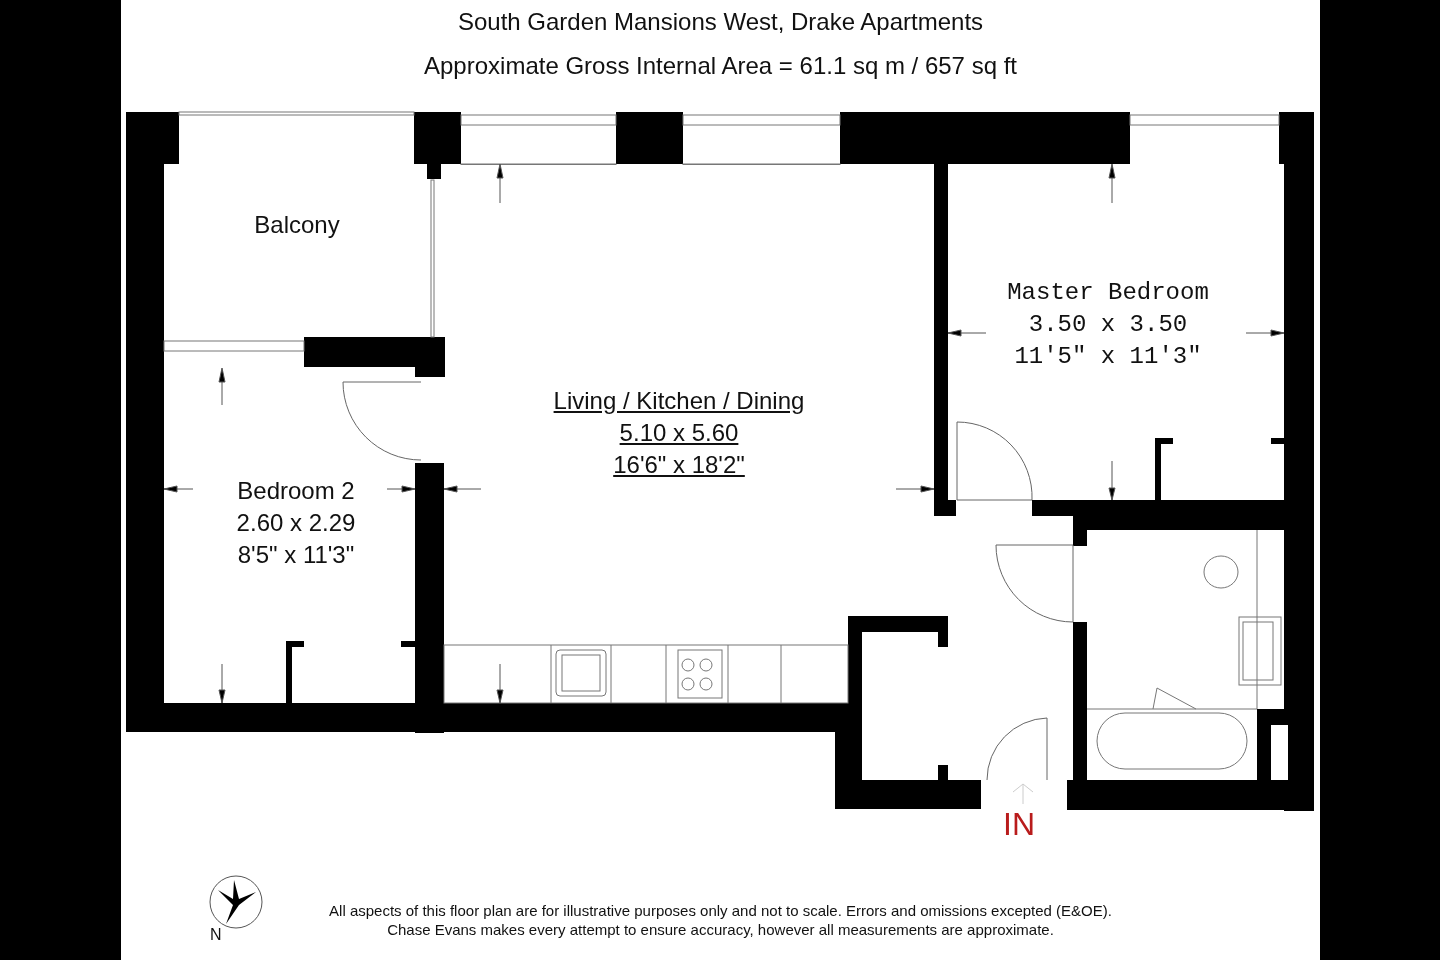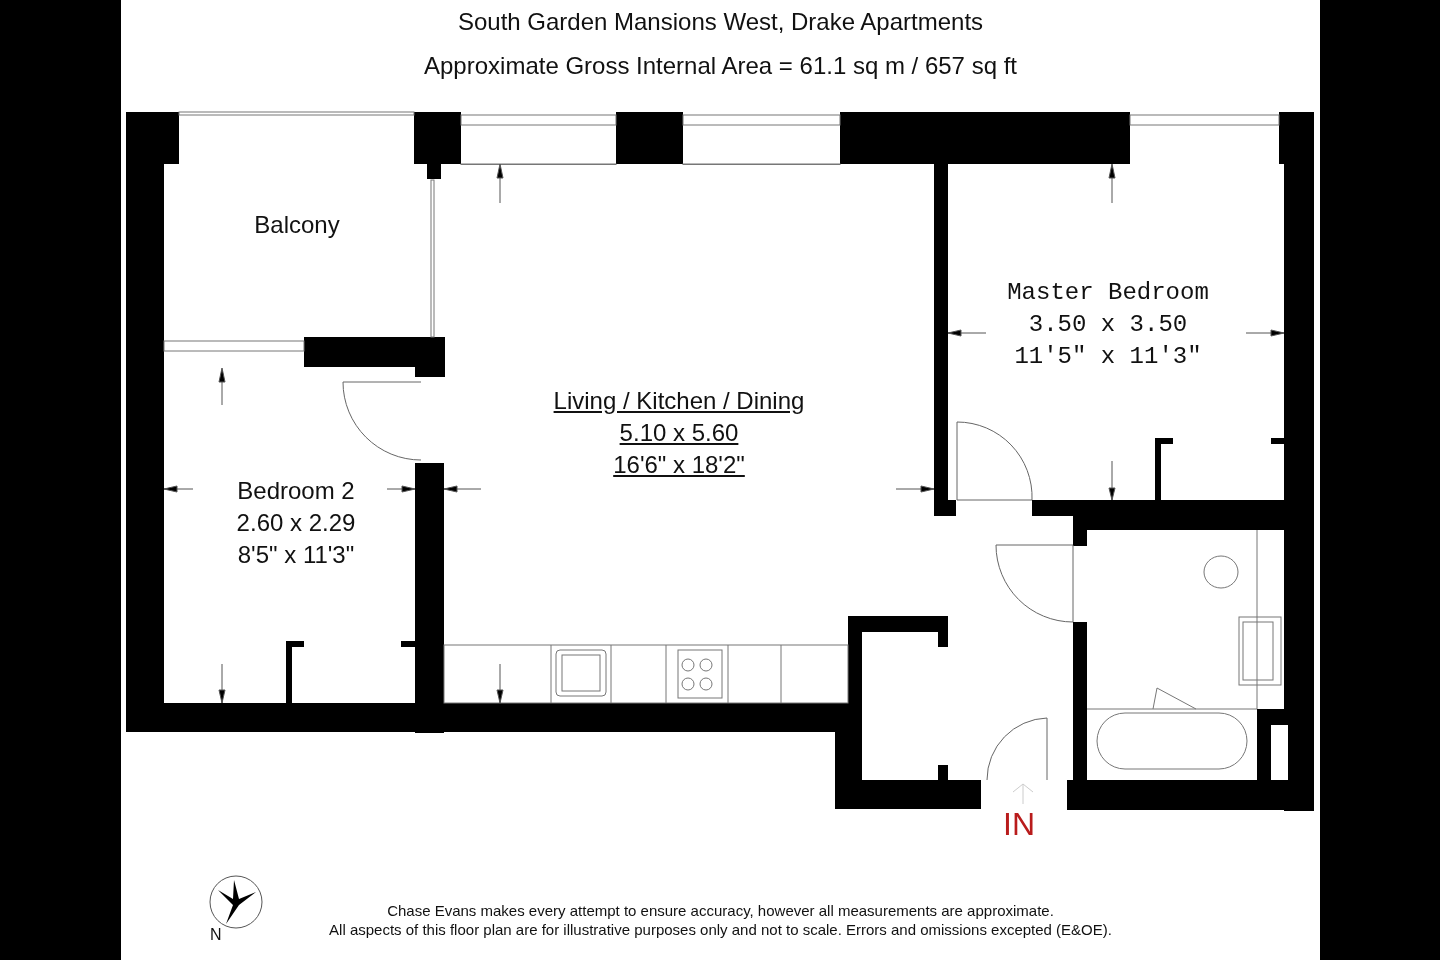--- a/index.html
+++ b/index.html
@@ -163,16 +163,16 @@
   <div class="room-label" style="left:175px;top:475px;">
     <div>Bedroom 2</div>
     <div>2.60 x 2.29</div>
     <div>8'5" x 11'3"</div>
   </div>
 
   <div class="in-label">IN</div>
   <div class="compass-n">N</div>
 
   <div class="disclaimer">
+    <div>All aspects of this floor plan are for illustrative purposes only and not to scale. Errors and omissions excepted (E&amp;OE).</div>
     <div>Chase Evans makes every attempt to ensure accuracy, however all measurements are approximate.</div>
-    <div>All aspects of this floor plan are for illustrative purposes only and not to scale. Errors and omissions excepted (E&amp;OE).</div>
   </div>
 </div>
 
 </body></html>

